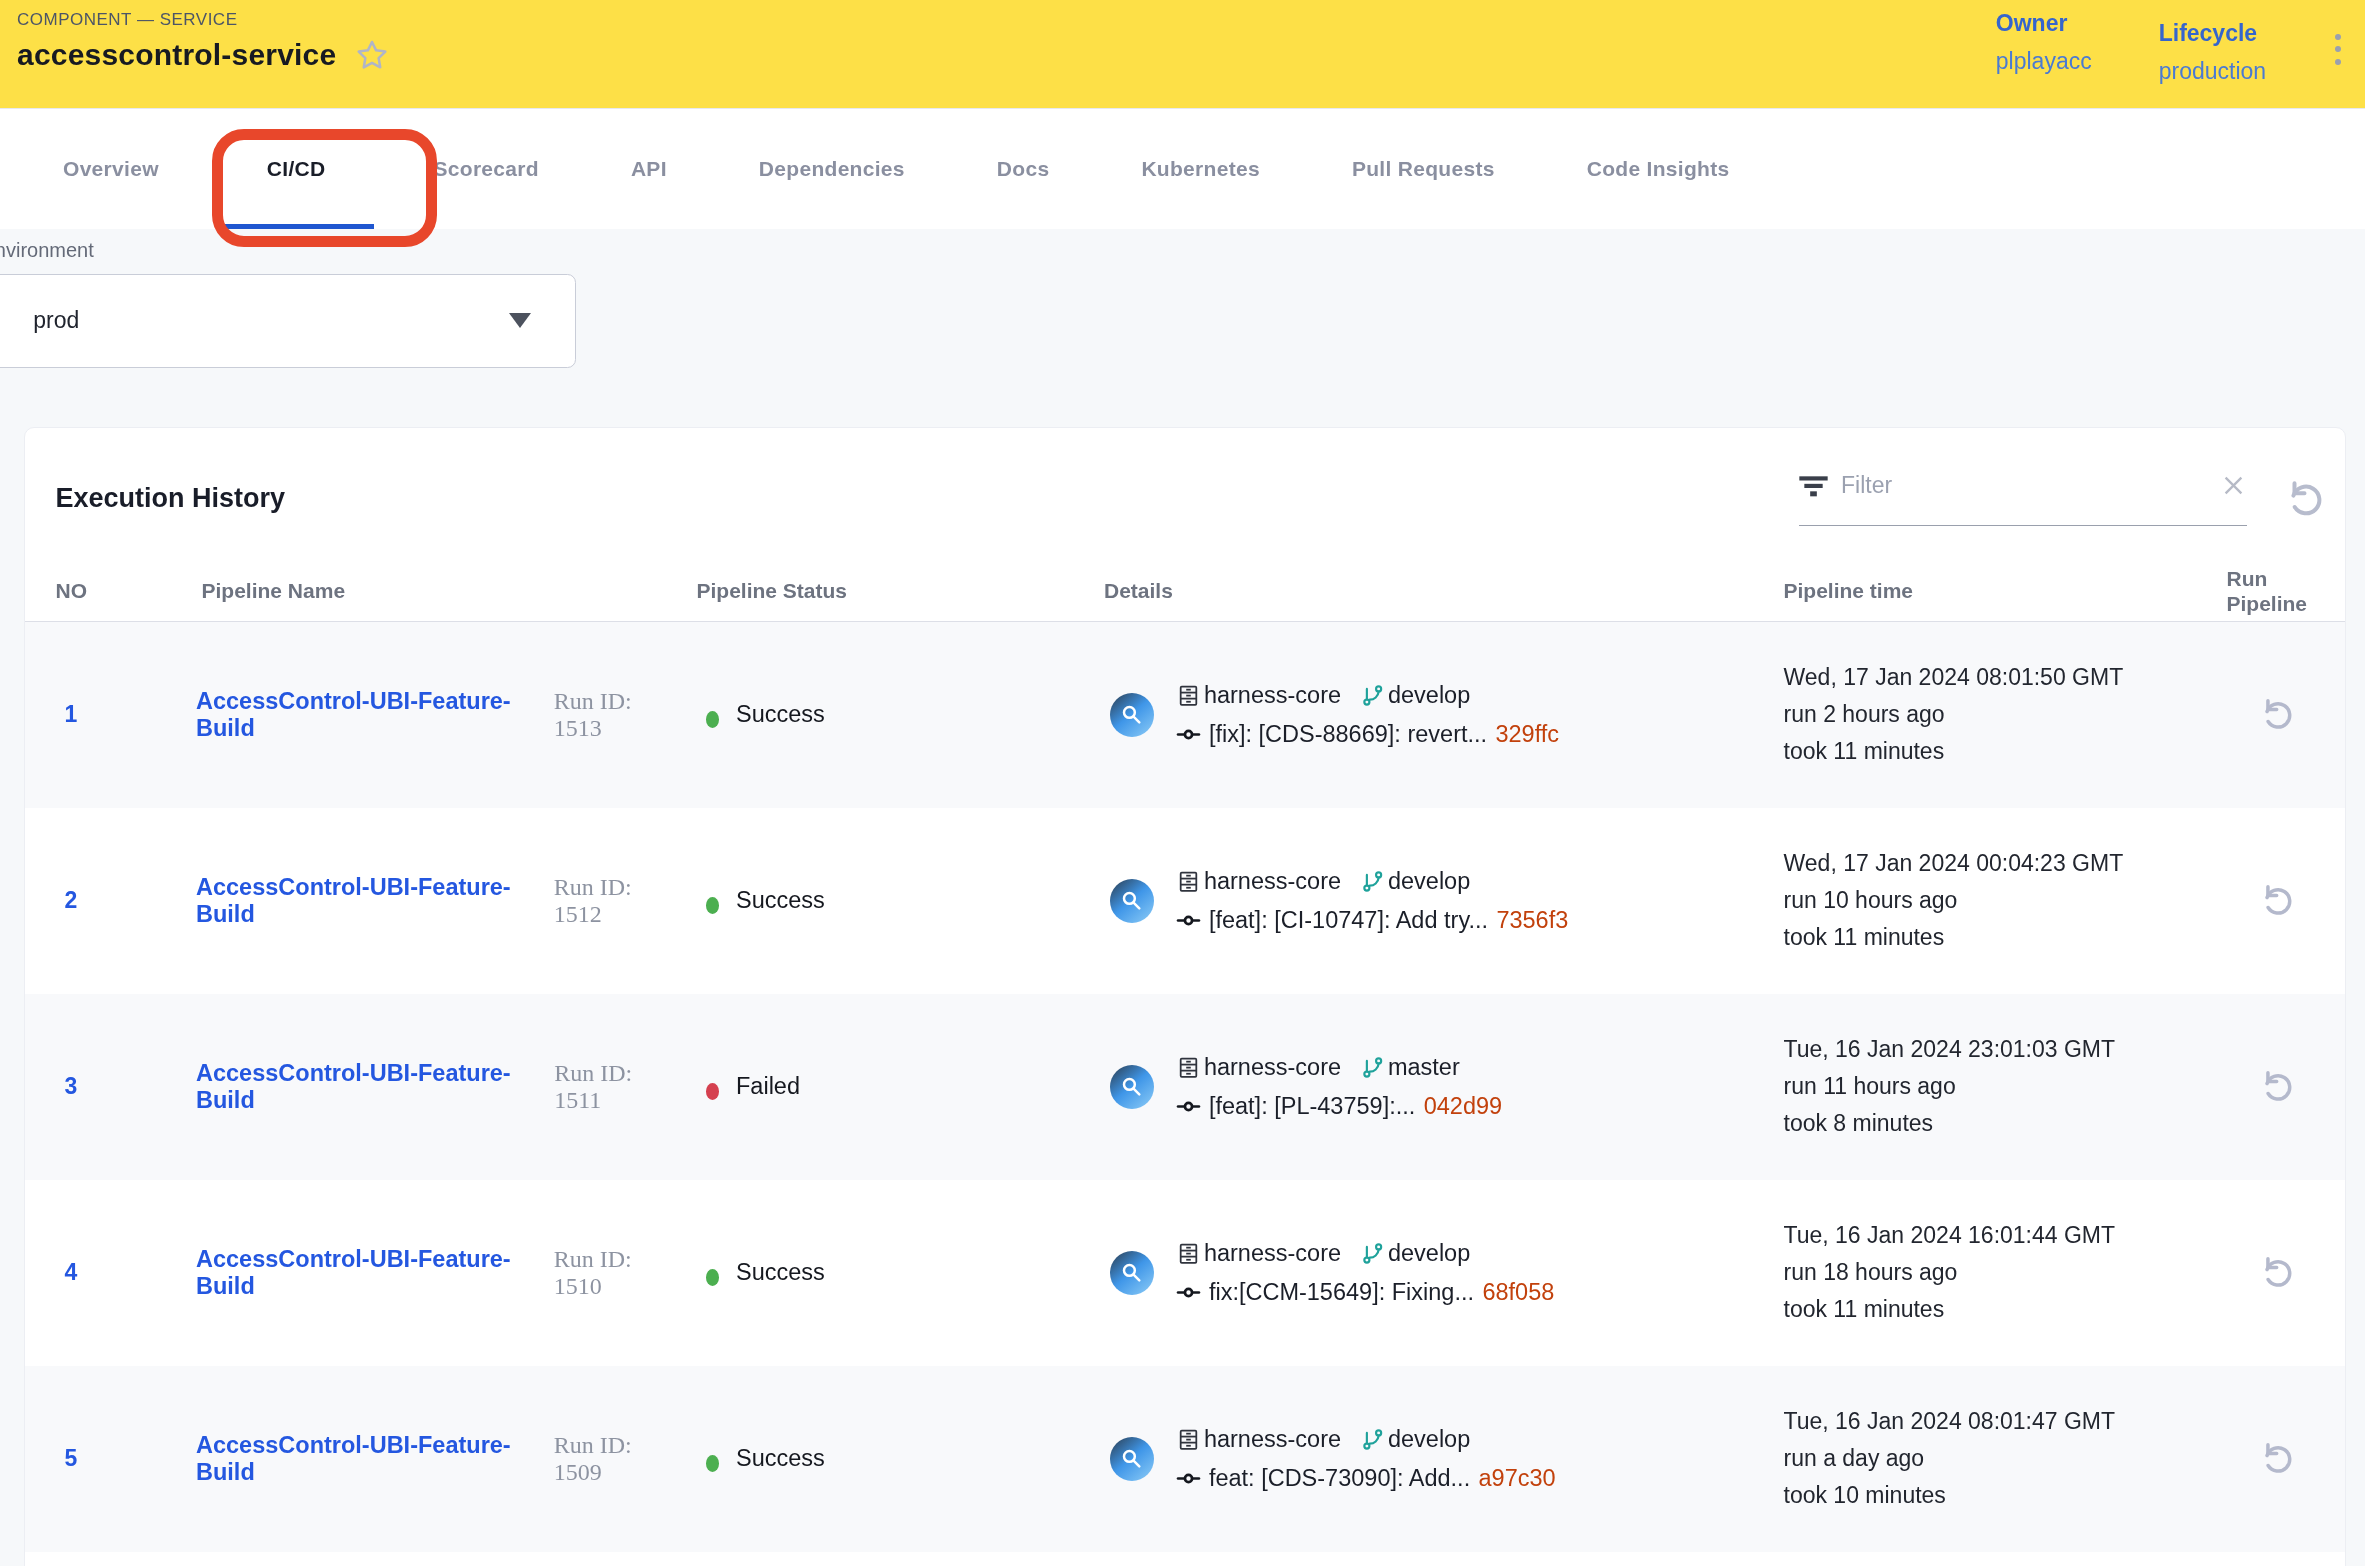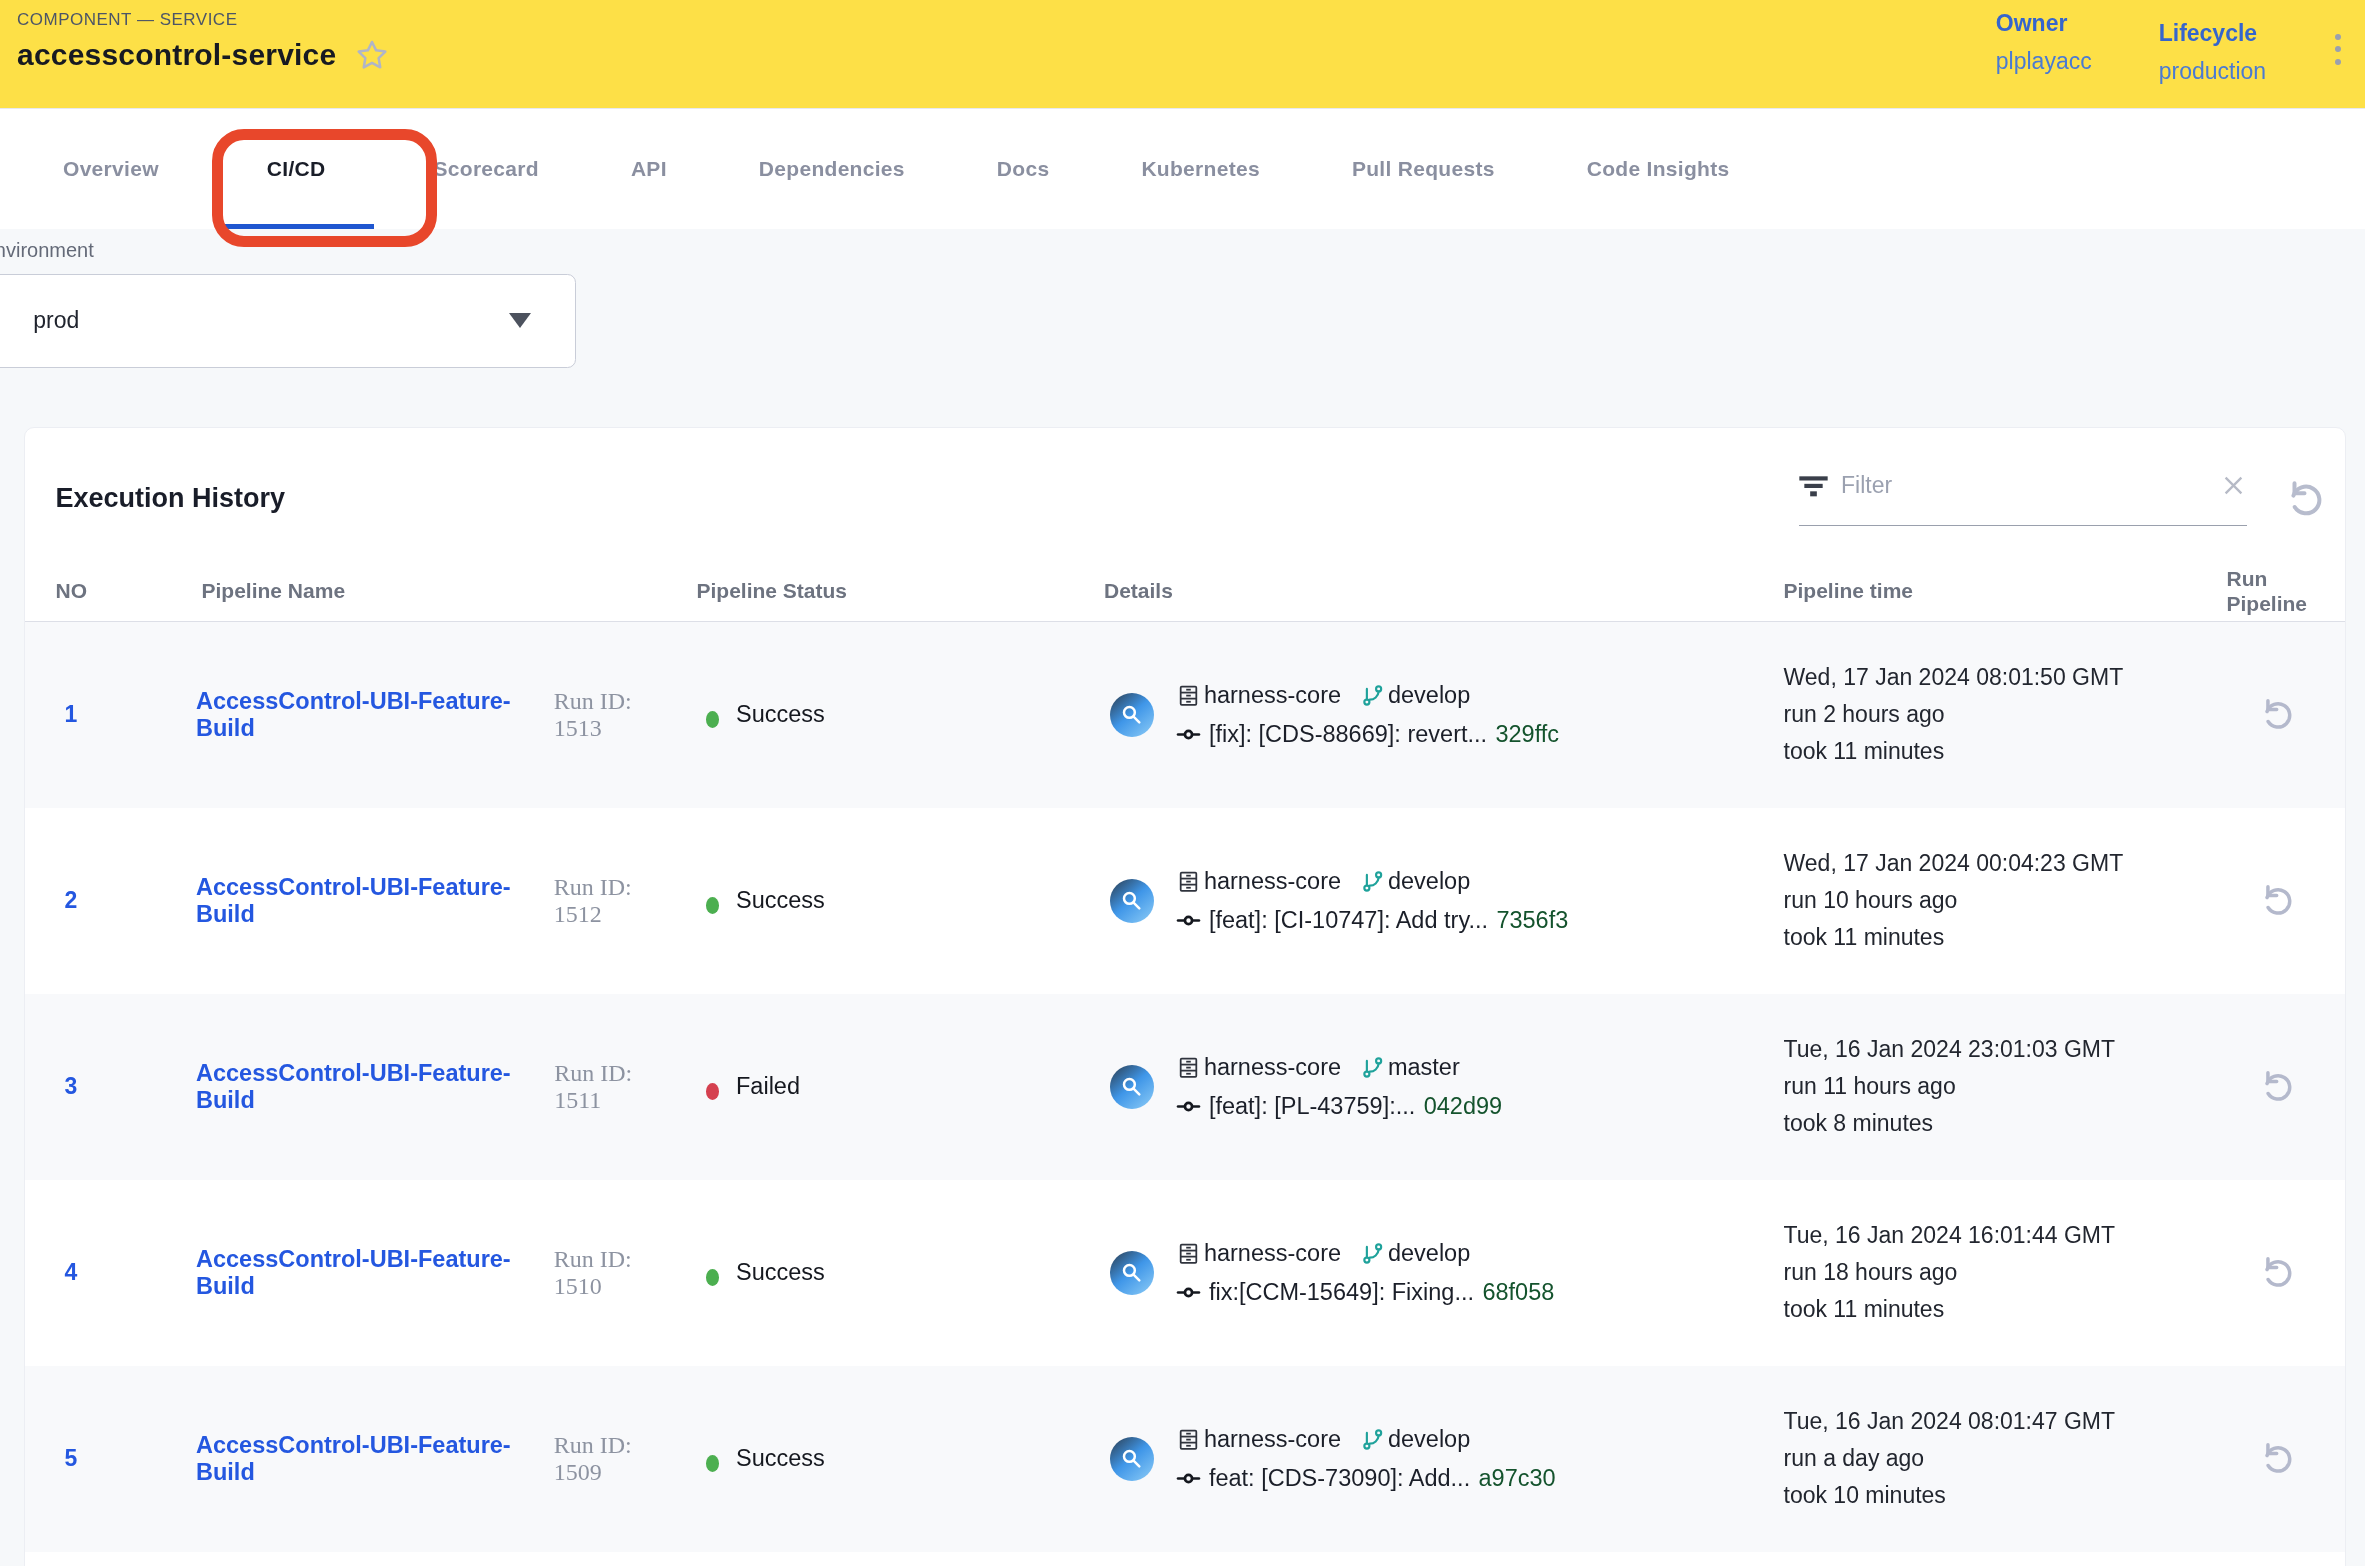--- a/index.html
+++ b/index.html
@@ -66,21 +66,21 @@
   .cell-status { padding-left:29px; display:flex; align-items:flex-end; gap:17px; }
   .status-dot { width:13.5px; height:17px; border-radius:50%; }
   .status-text { font-size:23.5px; color:#15181f; }
   .cell-details { padding-left:29px; display:flex; align-items:center; gap:22px; }
   .ci-avatar { width:44px; height:44px; border-radius:50%; background:linear-gradient(140deg,#2e4a66 8%,#3f96e8 48%,#8ecdf7 100%); display:flex; align-items:center; justify-content:center; flex:none; }
   .det-lines { display:flex; flex-direction:column; gap:11.8px; }
   .det-line { display:flex; align-items:center; font-size:23.5px; color:#1b1f29; }
   .det-line .repo-txt { margin:0 20px 0 3.4px; }
   .det-line .branch-txt { margin-left:3.4px; }
   .det-line2 .msg { margin:0 8.4px; }
-  .sha-link { color:#14532d; text-decoration:none; cursor:pointer; }
+  .sha-link { color:#c2410c; text-decoration:none; cursor:pointer; }
   .cell-time { padding-left:22px; display:flex; flex-direction:column; gap:10px; font-size:23px; color:#22262f; }
   .cell-run { display:flex; justify-content:center; }
   .row-retry { background:none; border:none; cursor:pointer; display:flex; }
 
   svg { display:block; }
 </style>
 </head>
 <body>
 
 <header class="app-header">

